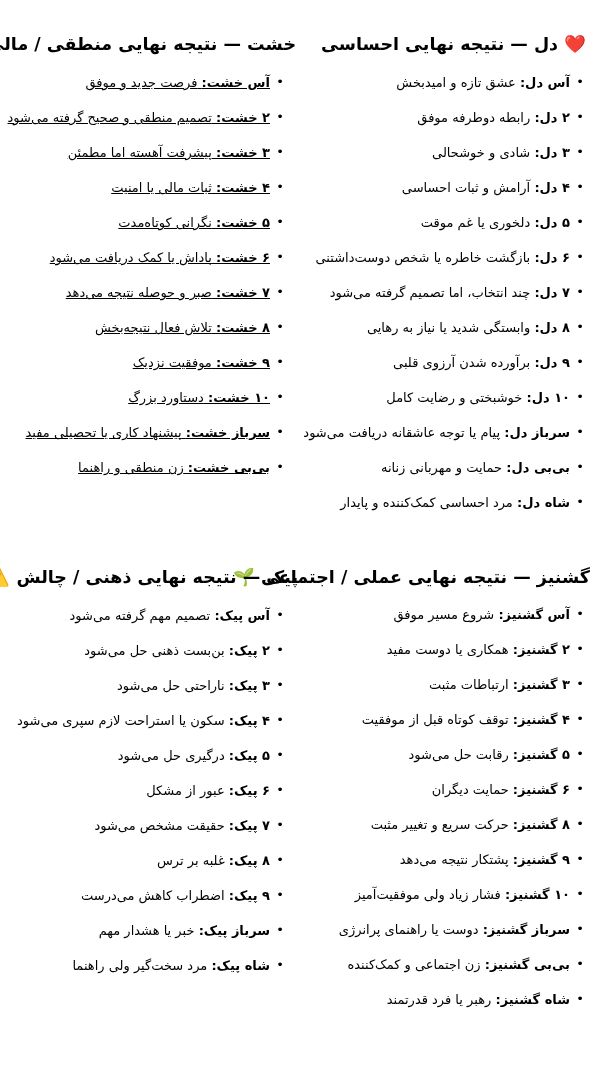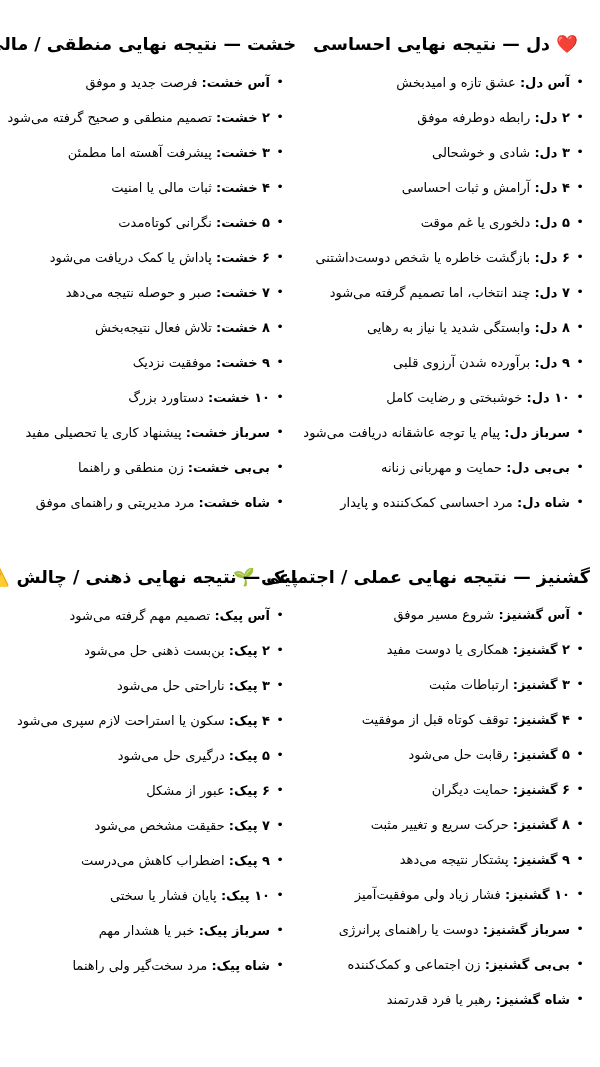--- a/index.html
+++ b/index.html
@@ -51,21 +51,21 @@
     font-weight: bold;
     line-height: 1.25;
     margin: 0 0 18px 0;
     white-space: nowrap;
     direction: rtl;
     text-align: right;
     letter-spacing: 0;
   }
 
   
-  .panel-hearts   .panel-heading { margin-right: 8px; }
+  .panel-hearts   .panel-heading { margin-right: 0px; }
   .panel-diamonds .panel-heading { margin-right: -10px; }
   .panel-clubs    .panel-heading { margin-right: -4px; }
   .panel-spades   .panel-heading { margin-right: -12px; }
 
   ul.card-list {
     list-style: none;
     margin: 0;
     padding: 0;
     direction: rtl;
   }
@@ -92,21 +92,21 @@
 
   .card-name {
     font-weight: bold;
   }
   .card-meaning {
     font-weight: normal;
   }
 
   
   .panel-hearts   ul.card-list { margin-top: 10px; }
-  .panel-diamonds ul.card-list { margin-top: 17px; }
+  .panel-diamonds ul.card-list { margin-top: 17px; text-decoration: underline; }
   .panel-clubs    ul.card-list { margin-top: 17px; }
   .panel-spades   ul.card-list { margin-top: 18px; }
 
   .panel-clubs  .panel-heading,
   .panel-spades .panel-heading { margin-bottom: 17px; }
 </style>
 </head>
 <body>
 
 <div class="sheet">
@@ -139,21 +139,20 @@
         <li><span class="card-name">۳ خشت:</span> <span class="card-meaning">پیشرفت آهسته اما مطمئن</span></li>
         <li><span class="card-name">۴ خشت:</span> <span class="card-meaning">ثبات مالی یا امنیت</span></li>
         <li><span class="card-name">۵ خشت:</span> <span class="card-meaning">نگرانی کوتاه‌مدت</span></li>
         <li><span class="card-name">۶ خشت:</span> <span class="card-meaning">پاداش یا کمک دریافت می‌شود</span></li>
         <li><span class="card-name">۷ خشت:</span> <span class="card-meaning">صبر و حوصله نتیجه می‌دهد</span></li>
         <li><span class="card-name">۸ خشت:</span> <span class="card-meaning">تلاش فعال نتیجه‌بخش</span></li>
         <li><span class="card-name">۹ خشت:</span> <span class="card-meaning">موفقیت نزدیک</span></li>
         <li><span class="card-name">۱۰ خشت:</span> <span class="card-meaning">دستاورد بزرگ</span></li>
         <li><span class="card-name">سرباز خشت:</span> <span class="card-meaning">پیشنهاد کاری یا تحصیلی مفید</span></li>
         <li><span class="card-name">بی‌بی خشت:</span> <span class="card-meaning">زن منطقی و راهنما</span></li>
-        <li><span class="card-name">شاه خشت:</span> <span class="card-meaning">مرد مدیریتی و راهنمای موفق</span></li>
       </ul>
     </section>
 
     <section class="panel panel-clubs">
       <h2 class="panel-heading">گشنیز — نتیجه نهایی عملی / اجتماعی 🌱</h2>
       <ul class="card-list">
         <li><span class="card-name">آس گشنیز:</span> <span class="card-meaning">شروع مسیر موفق</span></li>
         <li><span class="card-name">۲ گشنیز:</span> <span class="card-meaning">همکاری یا دوست مفید</span></li>
         <li><span class="card-name">۳ گشنیز:</span> <span class="card-meaning">ارتباطات مثبت</span></li>
         <li><span class="card-name">۴ گشنیز:</span> <span class="card-meaning">توقف کوتاه قبل از موفقیت</span></li>
@@ -171,21 +170,21 @@
     <section class="panel panel-spades">
       <h2 class="panel-heading">پیک — نتیجه نهایی ذهنی / چالش ⚠️</h2>
       <ul class="card-list">
         <li><span class="card-name">آس پیک:</span> <span class="card-meaning">تصمیم مهم گرفته می‌شود</span></li>
         <li><span class="card-name">۲ پیک:</span> <span class="card-meaning">بن‌بست ذهنی حل می‌شود</span></li>
         <li><span class="card-name">۳ پیک:</span> <span class="card-meaning">ناراحتی حل می‌شود</span></li>
         <li><span class="card-name">۴ پیک:</span> <span class="card-meaning">سکون یا استراحت لازم سپری می‌شود</span></li>
         <li><span class="card-name">۵ پیک:</span> <span class="card-meaning">درگیری حل می‌شود</span></li>
         <li><span class="card-name">۶ پیک:</span> <span class="card-meaning">عبور از مشکل</span></li>
         <li><span class="card-name">۷ پیک:</span> <span class="card-meaning">حقیقت مشخص می‌شود</span></li>
+        <li><span class="card-name">۸ پیک:</span> <span class="card-meaning">غلبه بر ترس</span></li>
         <li><span class="card-name">۹ پیک:</span> <span class="card-meaning">اضطراب کاهش می‌درست</span></li>
-        <li><span class="card-name">۱۰ پیک:</span> <span class="card-meaning">پایان فشار یا سختی</span></li>
         <li><span class="card-name">سرباز پیک:</span> <span class="card-meaning">خبر یا هشدار مهم</span></li>
         <li><span class="card-name">شاه پیک:</span> <span class="card-meaning">مرد سخت‌گیر ولی راهنما</span></li>
       </ul>
     </section>
 
   </div>
 </div>
 
 </body></html>

